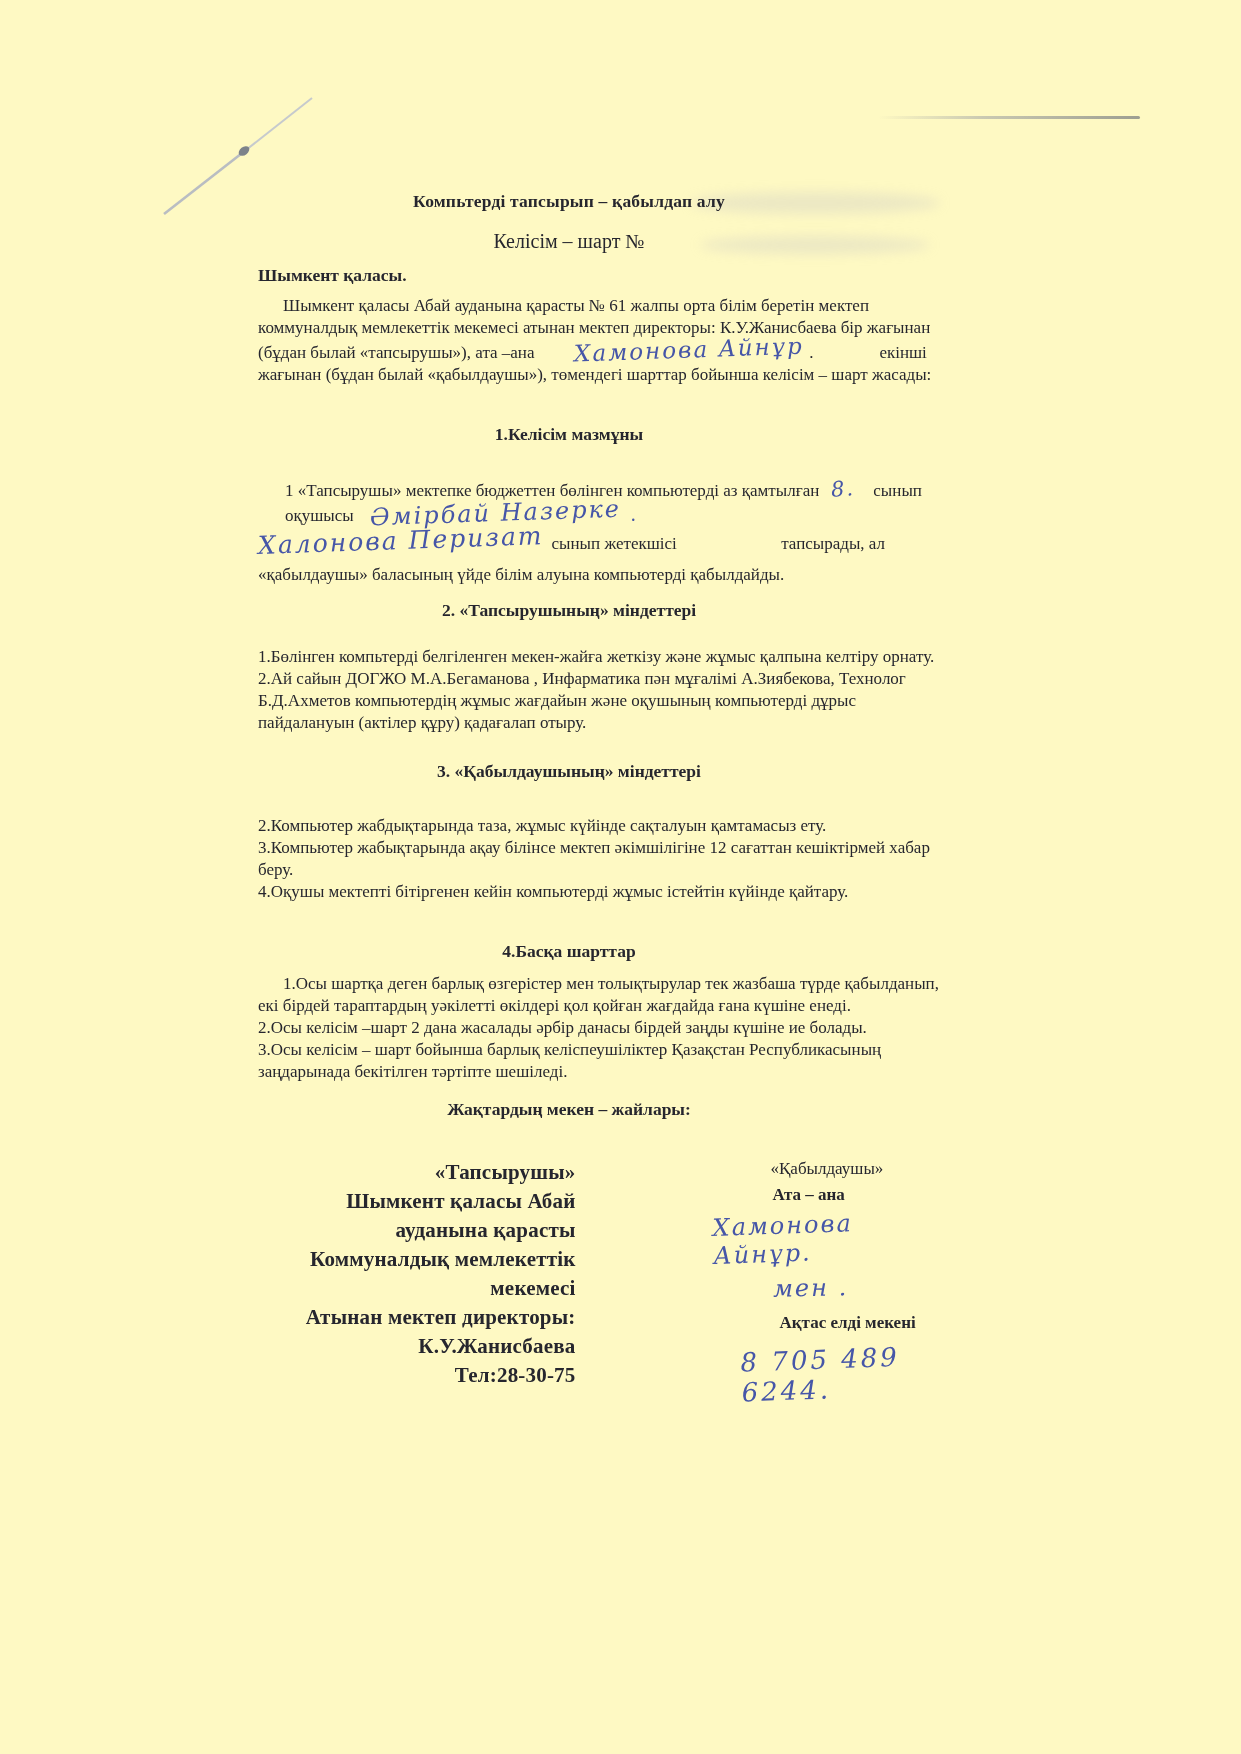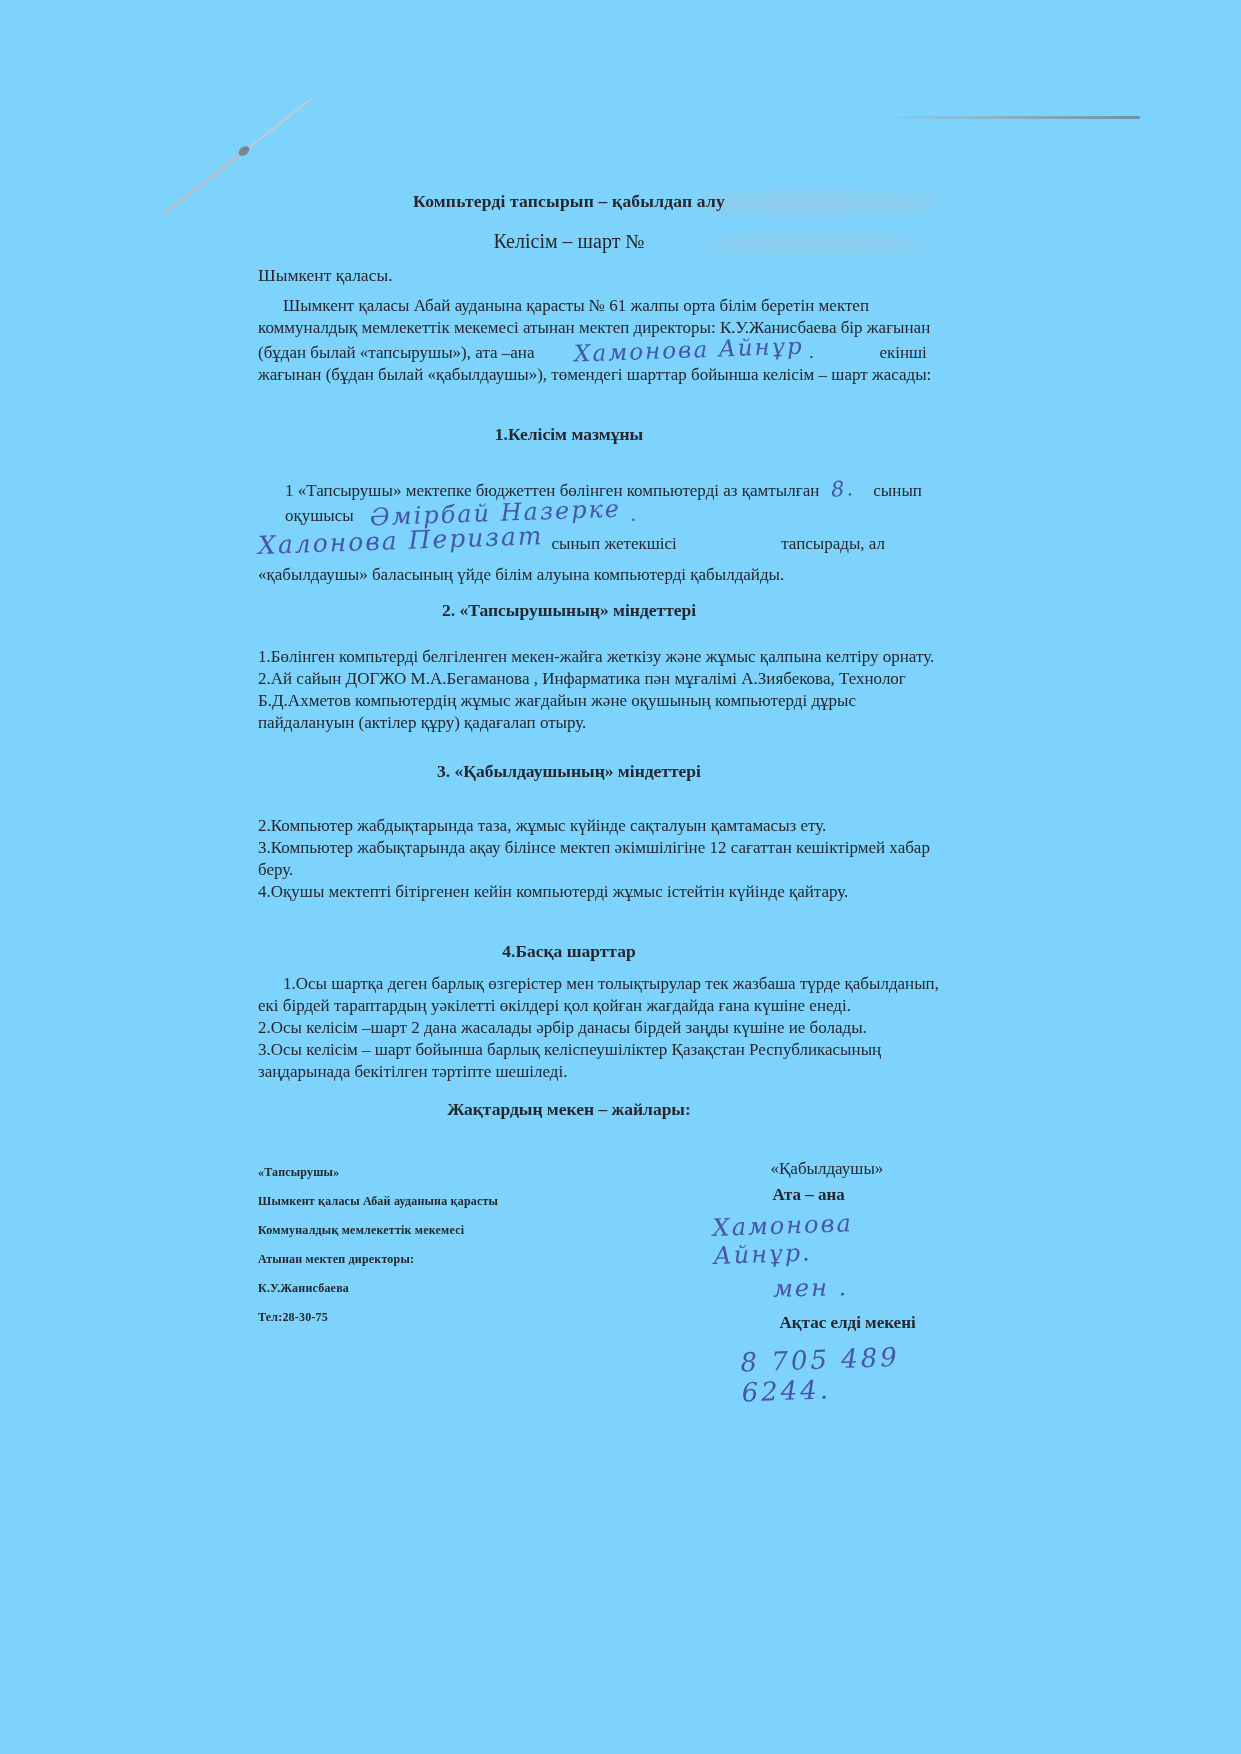--- a/index.html
+++ b/index.html
@@ -1,38 +1,38 @@
 <!DOCTYPE html>
 <html><head>
 <meta charset="utf-8">
 <style>
   html,body { margin:0; padding:0; background:#e9e9e9; }
   .page {
     position:relative; width:1241px; height:1754px; margin:0 auto;
-    background:#7dd3fc; overflow:hidden;
+    background:#fef9c3; overflow:hidden;
     font-family:"Liberation Serif","DejaVu Serif",serif;
     color:#26262e;
   }
   
   .corner-pen { position:absolute; left:150px; top:88px; }
   .streak {
     position:absolute; left:878px; top:116px; width:262px; height:3px;
     background:linear-gradient(to right, rgba(160,164,170,0), rgba(150,154,160,.5) 40%, rgba(105,110,118,.65));
     border-radius:2px;
   }
   .smudge { position:absolute; background:rgba(190,192,196,.28); filter:blur(6px); border-radius:50%; }
   .smudge.a { left:690px; top:192px; width:250px; height:22px; }
   .smudge.b { left:700px; top:236px; width:230px; height:18px; }
 
   .content { position:absolute; left:258px; top:190px; width:682px; }
 
   .center { text-align:center; padding-right:60px; }
   .title    { font-size:17.5px; font-weight:bold; line-height:22px; letter-spacing:.2px; }
   .subtitle { font-size:20px; font-weight:normal; line-height:22px; margin-top:18px; }
-  .city     { font-size:17.5px; font-weight:normal; margin-top:13px; }
+  .city     { font-size:17.5px; font-weight:bold; margin-top:13px; }
 
   p, .para { margin:0; font-size:17px; line-height:22px; }
   .intro { margin-top:9px; text-indent:25px; }
   .gap-before { margin-left:66px; }
 
   .sec-heading { font-size:17.5px; font-weight:bold; line-height:22px; }
   .s1-heading { margin-top:37px; }
   .s1-line { font-size:17px; line-height:22px; }
   .s1-line1 { margin-top:33px; padding-left:27px; }
   .s1-line2 { padding-left:27px; height:30px; }
@@ -56,21 +56,21 @@
   }
   .hw-intro { font-size:23px; transform:rotate(-2deg); margin-left:14px; margin-right:6px; }
   .hw-grade { font-size:21px; margin-left:12px; margin-right:18px; transform:rotate(-4deg); }
   .hw-student { font-size:24px; margin-left:16px; transform:rotate(-2deg); }
   .hw-teacher { font-size:25px; transform:rotate(-2deg); margin-right:8px; }
   .hw-dot { color:#4656a8; font-size:20px; margin-left:10px; }
 
   .addr-heading { margin-top:15px; }
   .addr-row { display:flex; margin-top:38px; }
   .addr-left { width:370px; }
-  .addr-left div { font-size:12px; font-weight:bold; line-height:29px; letter-spacing:.2px; }
+  .addr-left div { font-size:21px; font-weight:bold; line-height:29px; letter-spacing:.2px;text-align:right; }
   .addr-right { margin-left:107px; width:300px; }
   .addr-right .r-title { font-size:17px; font-weight:normal; line-height:22px; margin-left:88px; }
   .addr-right .r-sub   { font-size:17px; font-weight:bold; line-height:22px; margin-left:90px; margin-top:4px; }
   .addr-right .r-hw-name { font-size:24px; margin-left:30px; margin-top:4px; transform:rotate(-2deg); }
   .addr-right .r-hw-men  { font-size:24px; margin-left:90px; margin-top:8px; transform:rotate(-1deg); }
   .addr-right .r-village { font-size:17px; font-weight:bold; line-height:22px; margin-left:97px; margin-top:10px; }
   .addr-right .r-hw-phone { font-size:26px; margin-left:58px; margin-top:10px; transform:rotate(-2deg); letter-spacing:3px; }
 </style>
 </head>
 <body>

